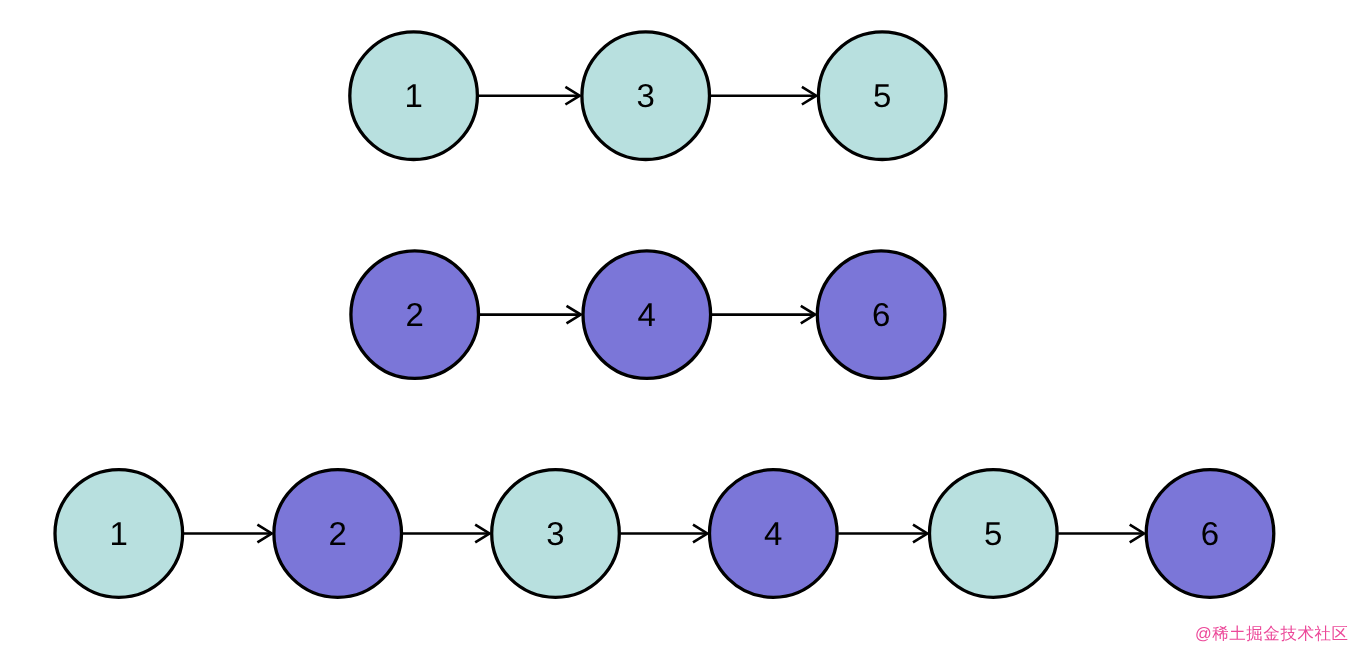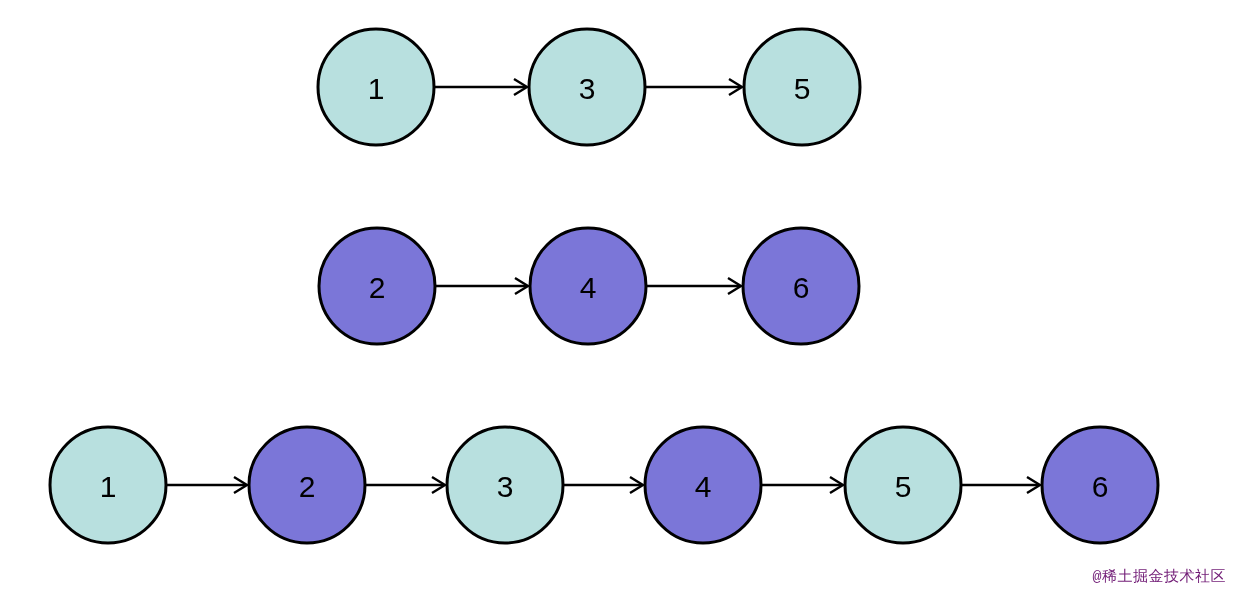--- a/index.html
+++ b/index.html
@@ -45,23 +45,23 @@
     stroke: #000000;
     stroke-width: 2.4;
     fill: none;
     stroke-linecap: butt;
     stroke-linejoin: miter;
   }
   .watermark {
     position: absolute;
     right: 14px;
     bottom: 10px;
-    font-family: Liberation Mono, monospace;
+    font-family: Liberation Sans, sans-serif;
     font-size: 15px;
-    color: #701a75;
+    color: #ec4899;
     letter-spacing: 0.5px;
     white-space: nowrap;
     user-select: none;
   }
 </style>
 </head>
 <body>
 
 <div id="canvas">
 

